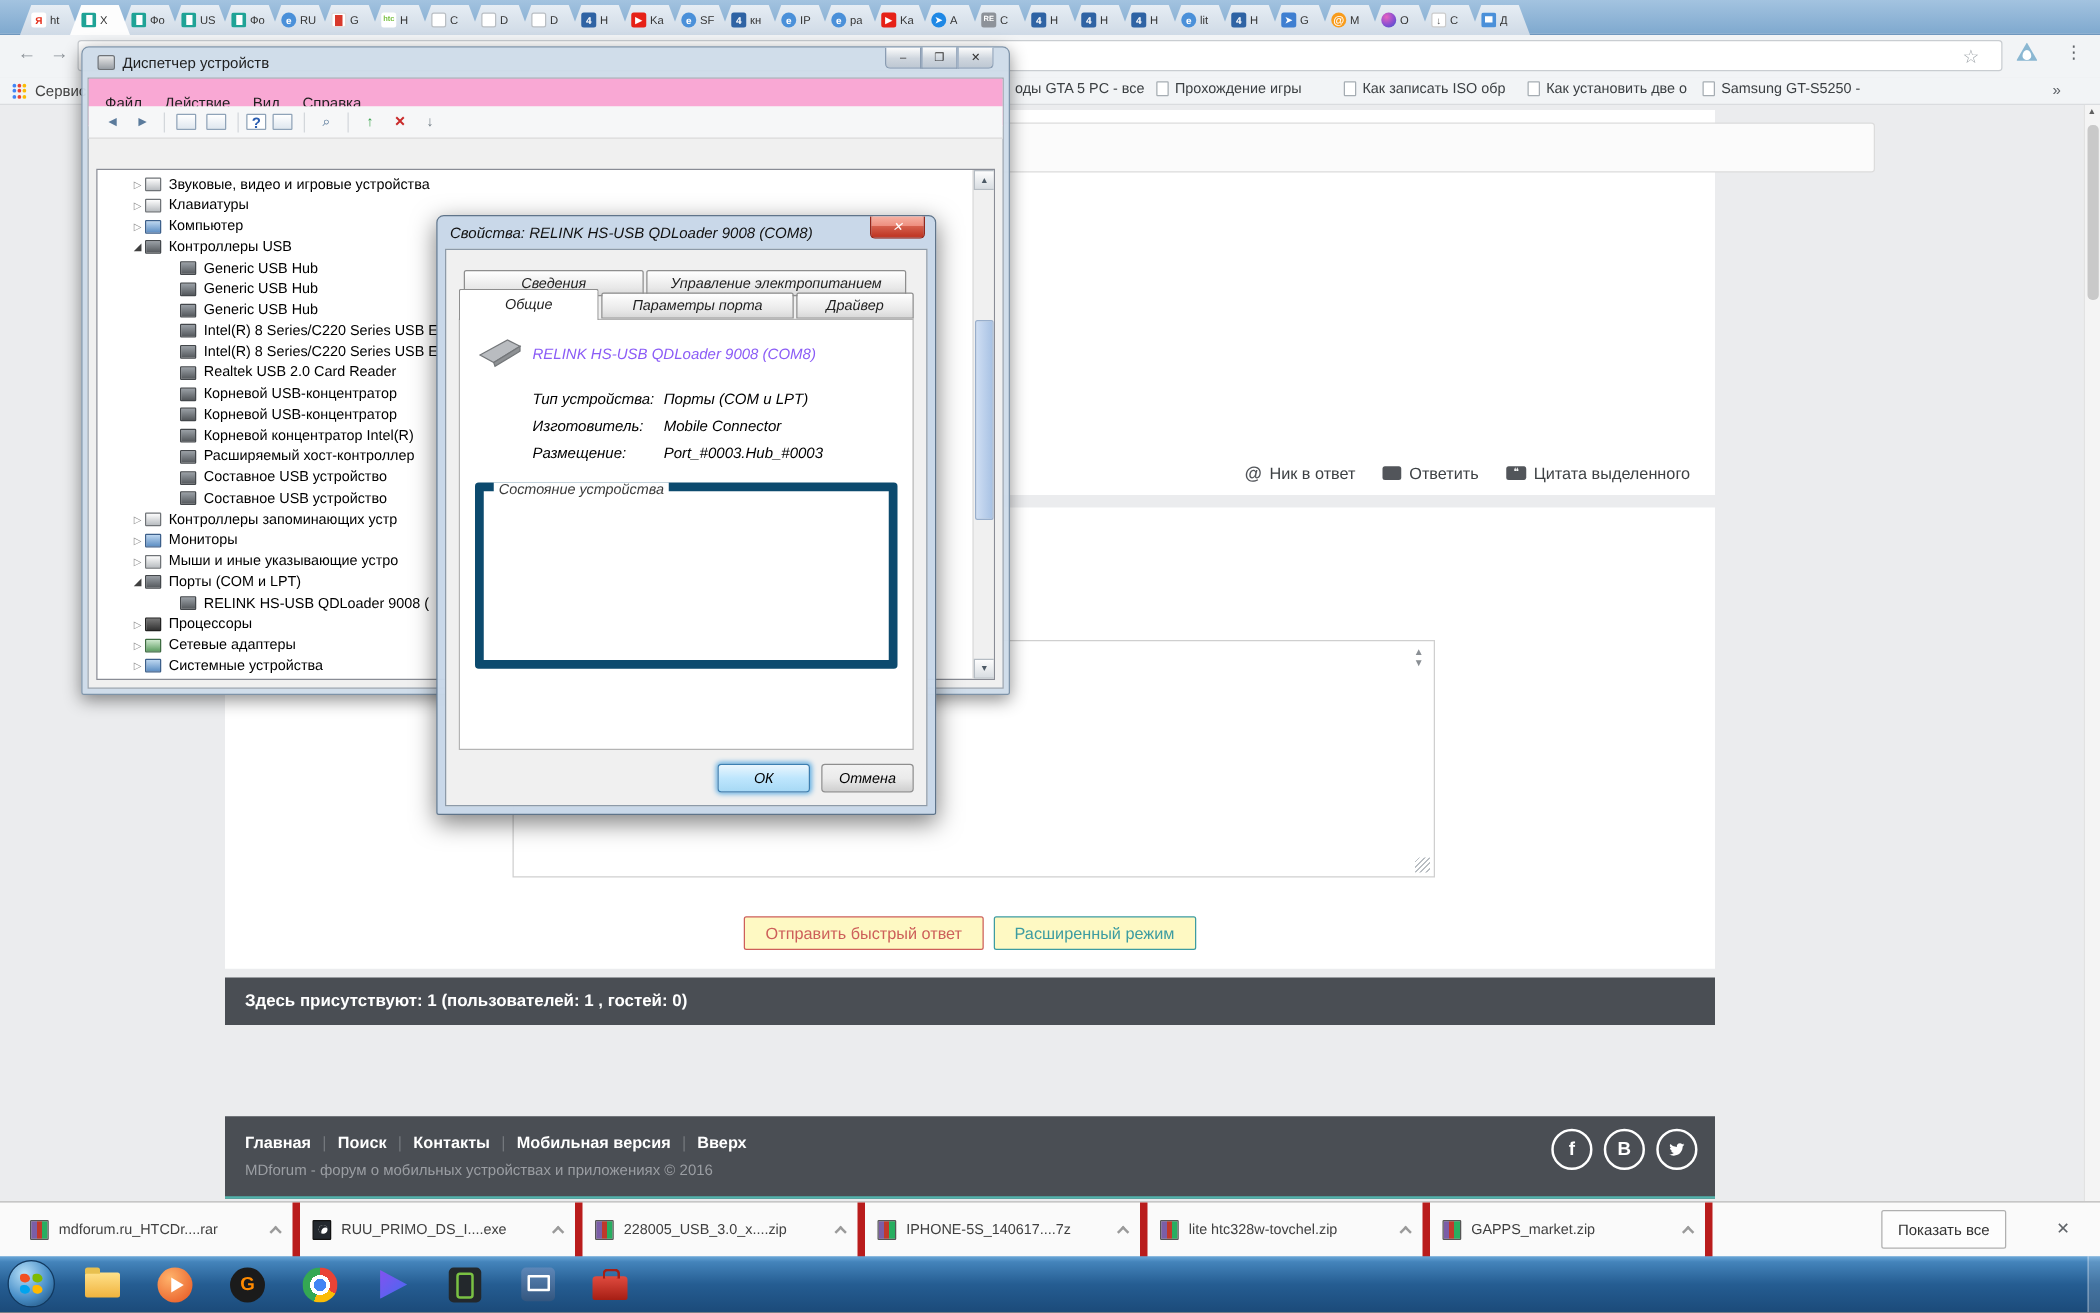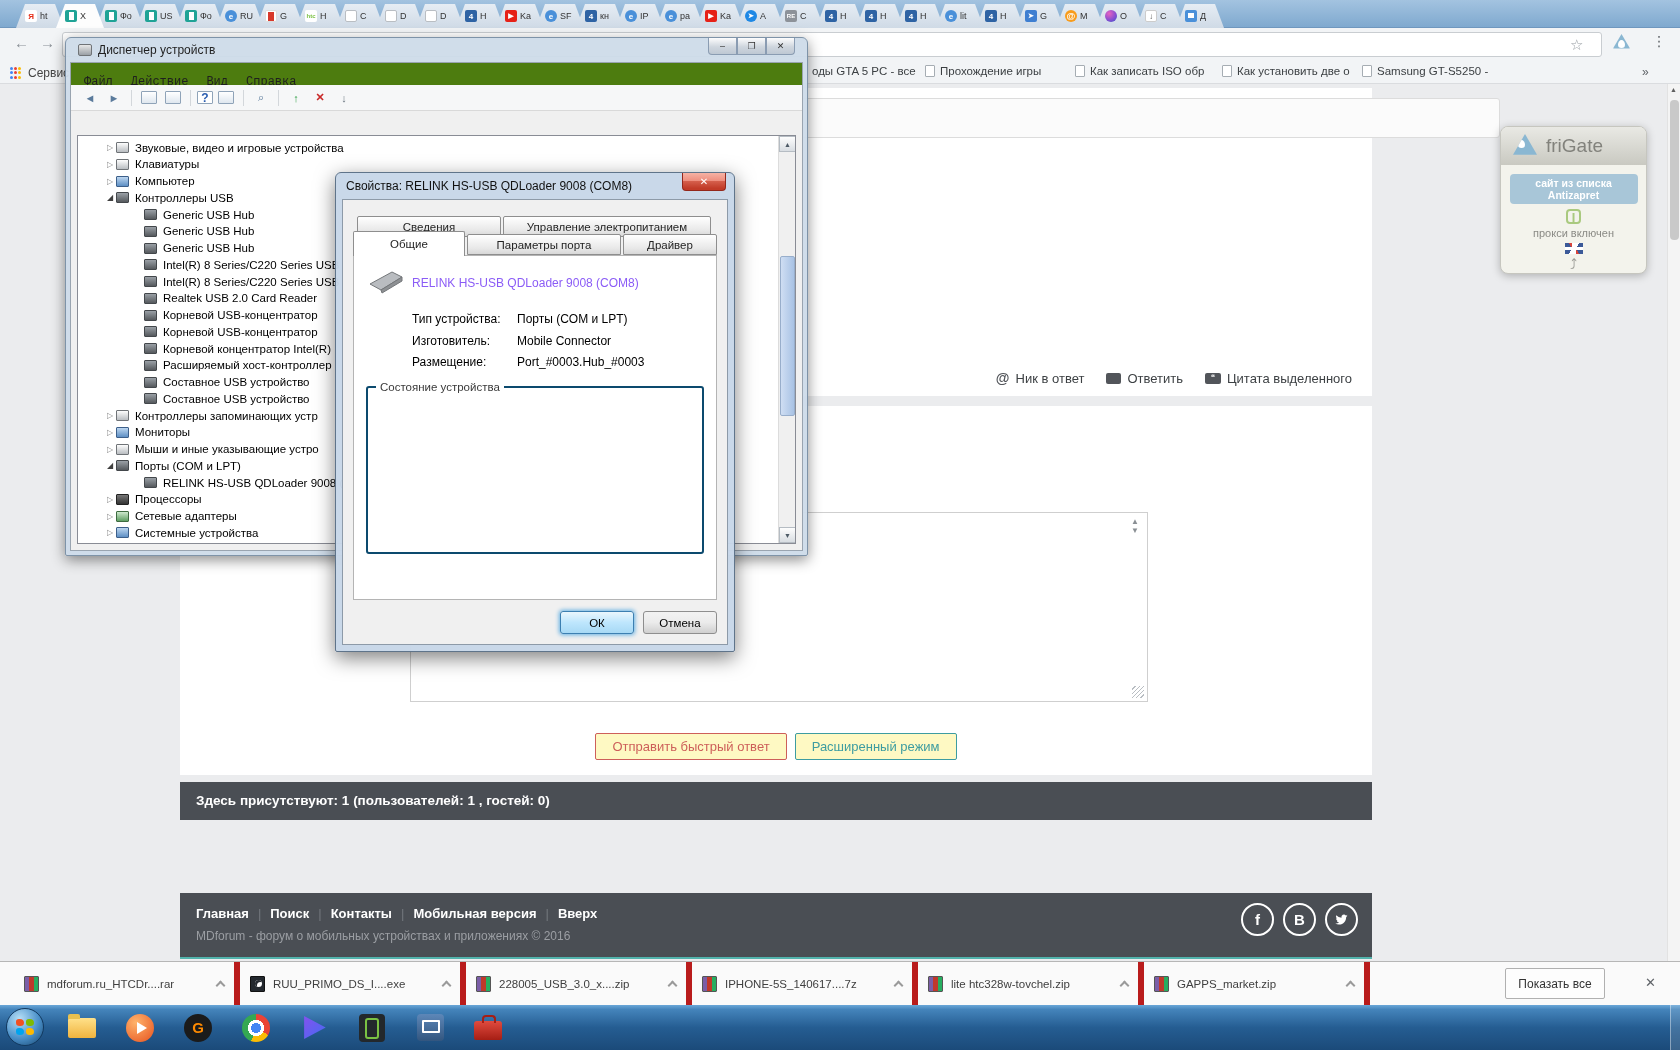--- a/index.html
+++ b/index.html
@@ -127,22 +127,22 @@
   #dm-titlebar{position:absolute;left:0;top:0;right:0;height:24px;display:flex;align-items:center;gap:6px;padding-left:12px;}
   #dm-icon{width:14px;height:12px;background:linear-gradient(#e8e8e8,#9aa0a6);border:1px solid #6f7377;border-radius:2px;}
   #dm-title{font-size:12px;color:#1f1f1f;}
   #dm-btns{position:absolute;right:12px;top:0;display:flex;}
   .dm-btn{width:29px;height:17px;background:linear-gradient(#fdfdfd,#cfd6de 55%,#bec8d3);
     border:1px solid #8a9cb2;border-top:none;display:flex;align-items:center;justify-content:center;
     font-size:9px;color:#333;}
   .dm-btn:first-child{border-radius:0 0 0 4px;}
   .dm-btn:last-child{border-radius:0 0 4px 0;}
   #dm-client{position:absolute;left:4px;right:4px;top:24px;bottom:4px;background:#f0f0f0;border:1px solid #99a4b0;}
-  #dm-menubar{position:absolute;left:0;right:0;top:0;height:38px;background:#4d7c0f;border-bottom:1px solid #e4e4e4;
-    display:flex;align-items:center;padding-left:4px;font-family:Liberation Mono, monospace;}
+  #dm-menubar{position:absolute;left:0;right:0;top:0;height:38px;background:#f9a8d4;border-bottom:1px solid #e4e4e4;
+    display:flex;align-items:center;padding-left:4px;}
   .dm-menu-item{font-size:12px;color:#1f1f1f;padding:0 9px;}
   #dm-toolbar{position:absolute;left:0;right:0;top:22px;height:26px;background:#f6f7f8;border-bottom:1px solid #d9d9d9;
     display:flex;align-items:center;padding-left:8px;gap:2px;}
   .ti{width:22px;height:20px;display:flex;align-items:center;justify-content:center;font-size:11px;color:#5b7globa destroyed;}
   .ti{color:#5b7b9c;}
   .ti-sep{width:1px;height:16px;background:#d3d7db;margin:0 4px;}
   .ti-box{width:16px;height:13px;border:1px solid #8fa3b8;background:linear-gradient(#fff,#dfe7ef);border-radius:1px;}
   .ti-help{color:#2a5db0;font-weight:bold;font-size:12px;border:1px solid #8fa3b8;width:16px;height:13px;
     display:flex;align-items:center;justify-content:center;background:#fff;border-radius:1px;}
   .ti-up{color:#2f9e44;font-weight:bold;}
@@ -159,41 +159,41 @@
   .dvi-computer,.dvi-monitor,.dvi-system{background:linear-gradient(#bcd6f0,#5e8fc4);border-color:#3c5f8a;}
   .dvi-net{background:linear-gradient(#cde8cd,#5f9e63);border-color:#3d6b40;}
   .dvi-cpu{background:linear-gradient(#777,#333);border-color:#222;}
   .tlbl{font-size:11.5px;color:#000;}
   #dm-vscroll{position:absolute;right:0;top:0;bottom:0;width:17px;background:#f0f0f0;border-left:1px solid #dcdcdc;}
   .sb-arrow{position:absolute;left:0;width:17px;height:16px;background:linear-gradient(#fdfdfd,#d8dde2);
     border:1px solid #b5bcc3;font-size:7px;color:#4d5a66;text-align:center;line-height:15px;}
   #dm-thumb{position:absolute;left:1px;top:120px;width:15px;height:160px;border:1px solid #98aecb;border-radius:2px;
     background:linear-gradient(90deg,#cfdef3,#a8c2e4);}
   
-  #dlg{position:absolute;left:335px;top:172px;width:400px;height:480px;z-index:20;
-    background:rgba(199,215,232,.97);border:1px solid #5f7robi avoided;}
+  #dlg{position:absolute;left:349px;top:172px;width:400px;height:480px;z-index:20;
+    background:rgba(199,215,232,.97);border:1px solid #5f7robi avoided;font-style:italic;}
   #dlg{border:1px solid #5f748a;border-radius:6px 6px 2px 2px;box-shadow:0 6px 20px rgba(0,0,0,.5);}
   #dlg-titlebar{position:absolute;left:0;top:0;right:0;height:26px;display:flex;align-items:center;padding-left:10px;}
   #dlg-title{font-size:12px;color:#111;}
   #dlg-close{position:absolute;right:8px;top:0;width:44px;height:18px;border:1px solid #93271b;
     border-top:none;border-radius:0 0 4px 4px;color:#fff;font-size:10px;display:flex;align-items:center;
     justify-content:center;background:linear-gradient(#f6b2a4 0%,#ee8f7f 45%,#d6614e 46%,#c13b28 90%);}
   #dlg-client{position:absolute;left:6px;right:6px;top:26px;bottom:6px;background:#f0f0f0;border:1px solid #8d9aa8;}
   .dtab{position:absolute;height:21px;background:linear-gradient(#fff,#e8e8e8 70%,#d8d8d8);
     border:1px solid #8e8e8e;border-radius:2px 2px 0 0;font-size:11.5px;color:#1f1f1f;
     display:flex;align-items:center;justify-content:center;}
   .dtab.back{top:16px;}
   .dtab.front{top:34px;text-align:center;}
   .dtab.active{top:31px;height:25px;background:#fff;border-bottom:none;z-index:3;font-size:11.5px;}
   #dlg-page{position:absolute;left:10px;right:10px;top:55px;bottom:44px;background:#fff;border:1px solid #b4b4b4;z-index:2;}
   #dev-icon{position:absolute;left:14px;top:12px;}
   #dev-name{position:absolute;left:58px;top:20px;font-size:12px;color:#8b5cf6;}
   .frow{position:absolute;left:58px;display:flex;font-size:12px;color:#000;}
   .frow .fl{width:105px;flex:none;}
-  #grpbox{position:absolute;left:12px;right:12px;top:130px;height:168px;border:2px solid #0c4a6e;border-radius:3px;}
+  #grpbox{position:absolute;left:12px;right:12px;top:130px;height:149px;border:7px solid #0c4a6e;border-radius:3px;}
   #grp-label{position:absolute;left:8px;top:-7px;background:#fff;padding:0 4px;font-size:11.5px;color:#3a3a3a;}
   #status-area{position:absolute;left:8px;right:8px;top:14px;height:120px;border:1px solid #a5acb5;background:#fff;}
   #status-text{position:absolute;left:4px;top:3px;font-size:11.5px;color:#000;}
   #ta-scroll{position:absolute;right:0;top:0;bottom:0;width:16px;background:#f3f3f3;border-left:1px solid #e0e0e0;}
   #ta-scroll .a{position:absolute;left:0;width:16px;font-size:7px;color:#9a9a9a;text-align:center;}
   #dlg-btns{position:absolute;right:10px;bottom:10px;display:flex;gap:9px;}
   .dbtn{width:74px;height:23px;font-size:11.5px;display:flex;align-items:center;justify-content:center;border-radius:3px;margin-top:20px;}
   #btn-ok{border:1px solid #3c7fb1;background:linear-gradient(#eaf6fd,#bee6fd 50%,#a7d9f5);
     box-shadow:0 0 4px 1px #63b0e3;color:#000;}
   #btn-cancel{border:1px solid #8e8e8e;background:linear-gradient(#f2f2f2,#ebebeb 50%,#cfcfcf);color:#000;}
@@ -470,31 +470,20 @@
           </div>
         </div>
     </div>
   </div>
 
   <div id="pg-scroll" data-interactable="true">
     <span class="up" data-interactable="true">▲</span>
     <div id="pg-thumb" data-interactable="true"></div>
   </div>
 
-  <div id="frigate" data-interactable="false">
-    <div id="frigate-head" data-interactable="false">
-      <span class="frigate-glyph" data-interactable="false"></span>
-      <span id="frigate-title" data-interactable="false">friGate</span>
-    </div>
-    <div id="frigate-badge" data-interactable="true">сайт из списка Antizapret</div>
-    <div id="frigate-power" data-interactable="true">❙</div>
-    <div id="frigate-status" data-interactable="false">прокси включен</div>
-    <div id="frigate-flag" data-interactable="true"></div>
-    <div id="frigate-arrow" data-interactable="true">⤴</div>
-  </div>
 
   <div id="dm" data-interactable="false">
     <div id="dm-titlebar" data-interactable="true">
       <span id="dm-icon" data-interactable="false"></span>
       <span id="dm-title" data-interactable="false">Диспетчер устройств</span>
     </div>
     <div id="dm-btns">
       <div class="dm-btn" data-interactable="true">–</div>
       <div class="dm-btn" data-interactable="true">❐</div>
       <div class="dm-btn" data-interactable="true">✕</div>

